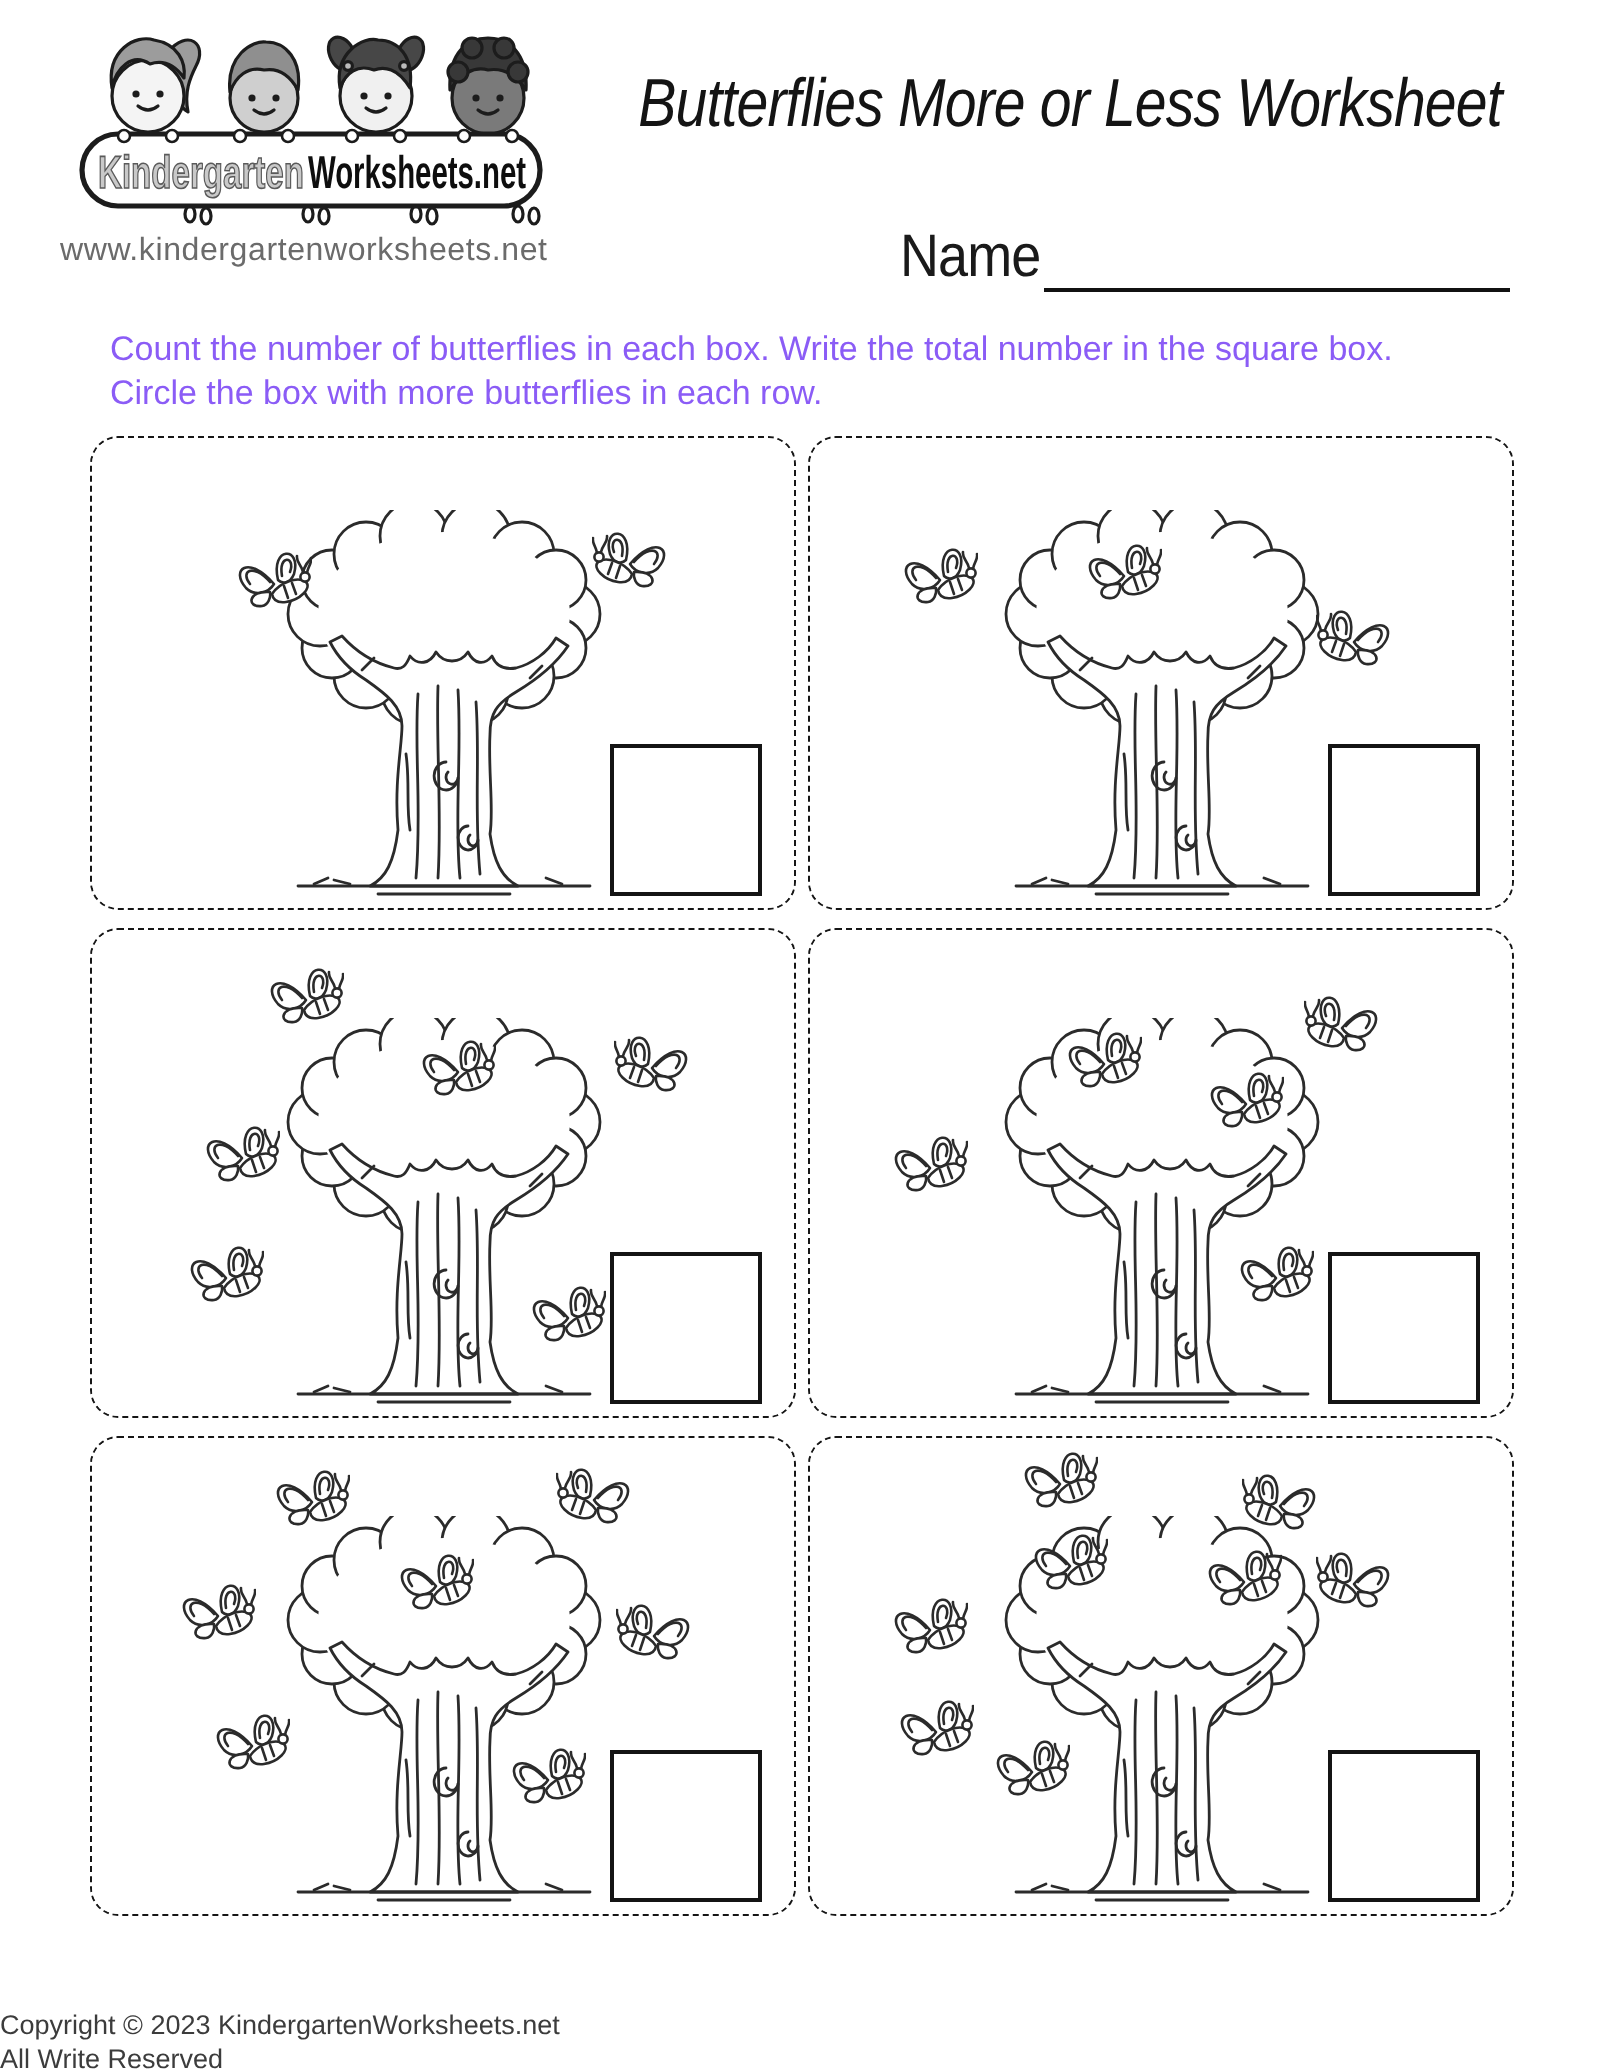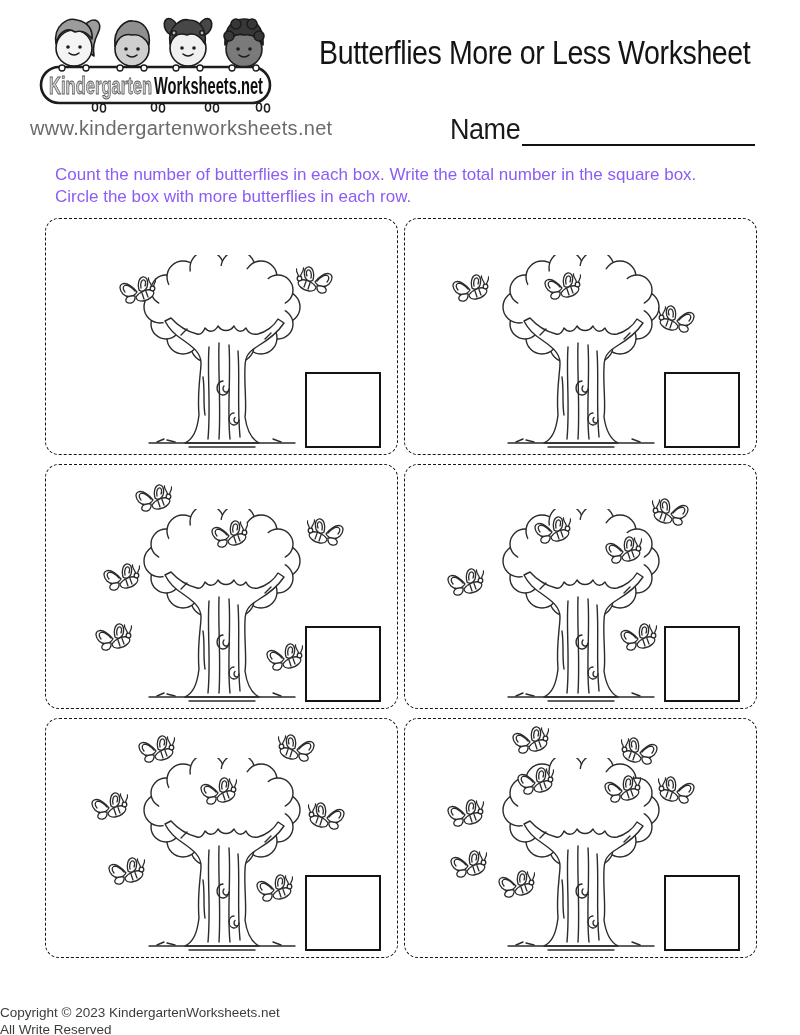--- a/index.html
+++ b/index.html
@@ -1,22 +1,22 @@
 <!DOCTYPE html>
 <html><head>
 <meta charset="utf-8">
 <style>
   html,body{margin:0;padding:0;}
   body{
     width:800px;height:1035px;position:relative;background:#ffffff;overflow:hidden;
     font-family:"Liberation Sans", sans-serif;
   }
   .logo{position:absolute;left:38px;top:12px;}
-  .site-url{position:absolute;left:30px;top:117px;font-size:20px;color:#6b6b6b;letter-spacing:.3px;}
-  .title{position:absolute;left:278px;top:33px;width:490px;text-align:left;}
+  .site-url{position:absolute;left:30px;top:117px;font-size:16px;color:#6b6b6b;letter-spacing:.3px;}
+  .title{position:absolute;left:278px;top:33px;width:490px;text-align:left;font-style:italic;}
   .title span{display:inline-block;font-size:34px;color:#141414;letter-spacing:-.5px;
     transform:scaleX(.84);transform-origin:center;white-space:nowrap;}
   .name-row{position:absolute;left:450px;top:110px;width:305px;display:flex;align-items:flex-end;}
   .name-label{font-size:30px;color:#1a1a1a;letter-spacing:-.5px;transform:scaleX(.9);transform-origin:left bottom;}
   .name-line{flex:1;border-bottom:2px solid #111;height:34px;margin-left:-6px;}
   .instructions{position:absolute;left:55px;top:164px;width:672px;font-size:17px;line-height:21.5px;color:#8b5cf6;}
   .grid{position:absolute;left:45px;top:218px;width:712px;display:grid;
     grid-template-columns:353px 353px;grid-template-rows:237px 245px 240px;column-gap:6px;row-gap:9px;}
   .cell{position:relative;border:1.6px dashed #161616;border-radius:14px;background:#fff;}
   .tree{position:absolute;left:50%;transform:translateX(-50%);bottom:5px;width:170px;height:194px;}

